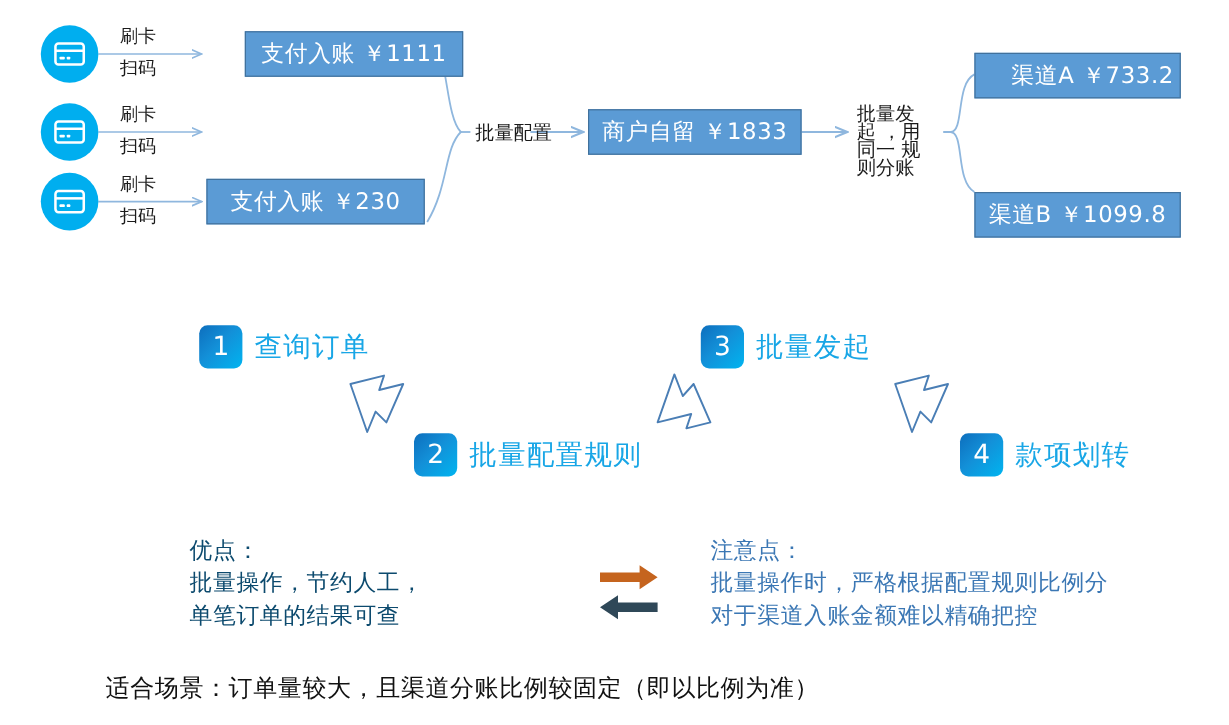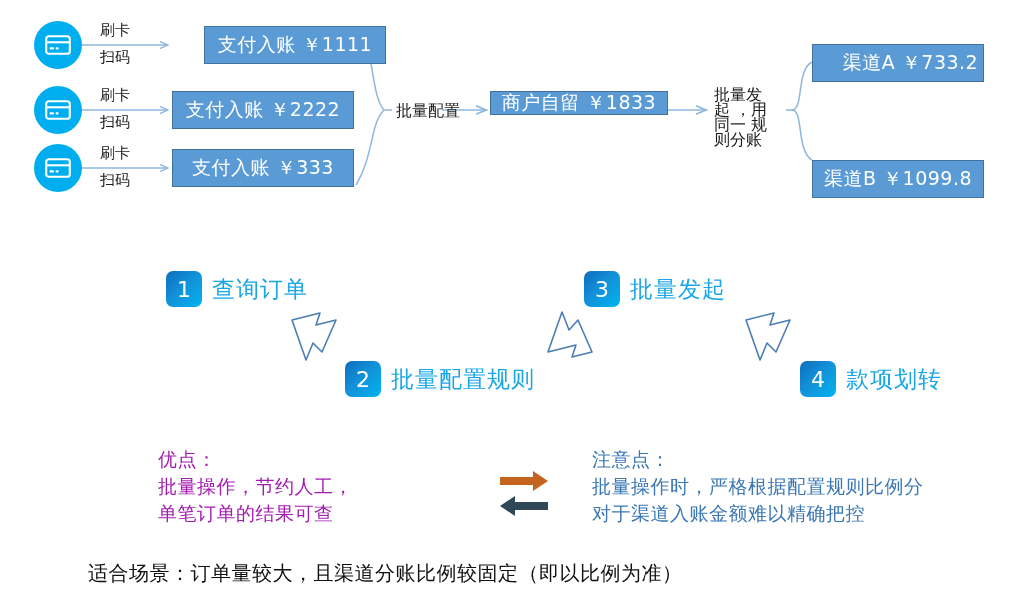--- a/index.html
+++ b/index.html
@@ -102,21 +102,21 @@
   }
 
   
   .note {
     position: absolute;
     font-size: 19px;
     line-height: 27px;
     white-space: pre-line;
     letter-spacing: 0.5px;
   }
-  .note.pros { color: #a21caf; }
+  .note.pros { color: #0c4a6e; }
   .note.cautions { color: #3B77B4; }
 
   
   .caption {
     position: absolute;
     font-size: 20px;
     color: #111111;
     white-space: nowrap;
     letter-spacing: 0.5px;
   }
@@ -179,37 +179,36 @@
   <div class="card-circle" style="left:34px; top:86px;">
     <svg class="card-glyph" width="26" height="20" viewBox="0 0 26 20">
       <rect x="1.2" y="1.2" width="23.6" height="17.6" rx="2.6" fill="none" stroke="#ffffff" stroke-width="2.1"></rect>
       <line x1="1.2" y1="7.3" x2="24.8" y2="7.3" stroke="#ffffff" stroke-width="2.1"></line>
       <rect x="4.6" y="12.2" width="4.4" height="2.4" rx="0.8" fill="#ffffff"></rect>
       <rect x="10.6" y="12.2" width="3.0" height="2.4" rx="0.8" fill="#ffffff"></rect>
     </svg>
   </div>
   <div class="mini-label" style="left:100px; top:88px;">刷卡</div>
   <div class="mini-label" style="left:100px; top:115px;">扫码</div>
-  <div class="pbox" style="left:172px; top:91px; width:182px; height:38px;">支付入账 ￥2222</div>
 
   <div class="card-circle" style="left:34px; top:144px;">
     <svg class="card-glyph" width="26" height="20" viewBox="0 0 26 20">
       <rect x="1.2" y="1.2" width="23.6" height="17.6" rx="2.6" fill="none" stroke="#ffffff" stroke-width="2.1"></rect>
       <line x1="1.2" y1="7.3" x2="24.8" y2="7.3" stroke="#ffffff" stroke-width="2.1"></line>
       <rect x="4.6" y="12.2" width="4.4" height="2.4" rx="0.8" fill="#ffffff"></rect>
       <rect x="10.6" y="12.2" width="3.0" height="2.4" rx="0.8" fill="#ffffff"></rect>
     </svg>
   </div>
   <div class="mini-label" style="left:100px; top:146px;">刷卡</div>
   <div class="mini-label" style="left:100px; top:173px;">扫码</div>
-  <div class="pbox" style="left:172px; top:149px; width:182px; height:38px;">支付入账 ￥333</div>
+  <div class="pbox" style="left:172px; top:149px; width:182px; height:38px;">支付入账 ￥230</div>
 
   <div class="conn-label" style="left:396px; top:103px;">批量配置</div>
 
-  <div class="pbox" style="left:490px; top:91px; width:178px; height:24px;">商户自留 ￥1833</div>
+  <div class="pbox" style="left:490px; top:91px; width:178px; height:38px;">商户自留 ￥1833</div>
 
   <div class="conn-label multi" style="left:714px; top:87px;">批量发起
 ，用同一
 规则分账</div>
 
   <div class="pbox" style="left:812px; top:44px; width:172px; height:38px;padding-left:25px;">渠道A ￥733.2</div>
   <div class="pbox" style="left:812px; top:160px; width:172px; height:38px;">渠道B ￥1099.8</div>
 
   <div class="step" style="left:166px; top:271px;">
     <div class="step-badge">1</div>

